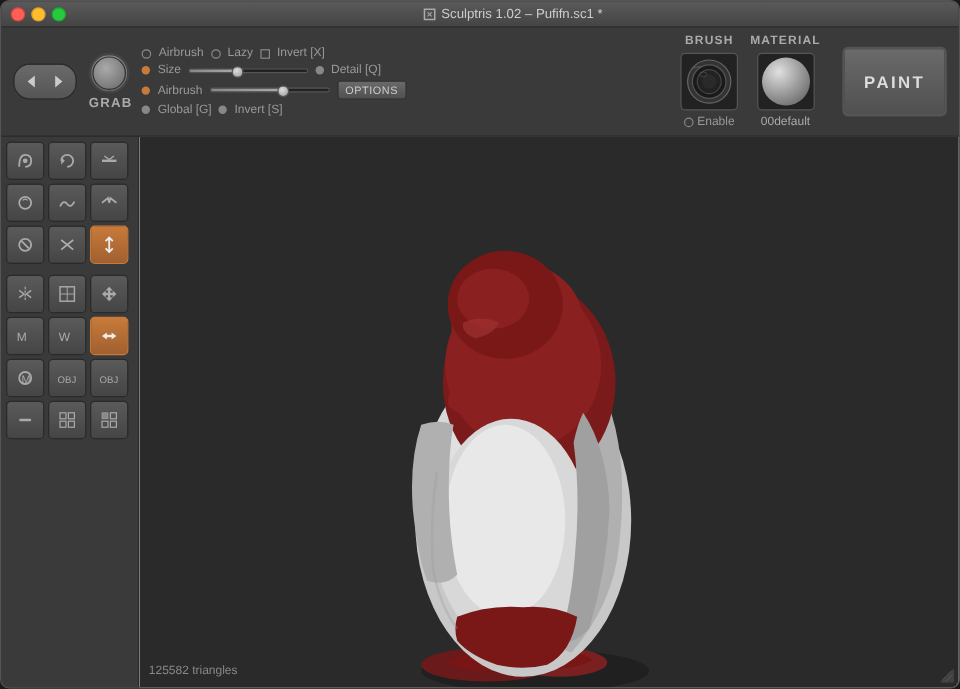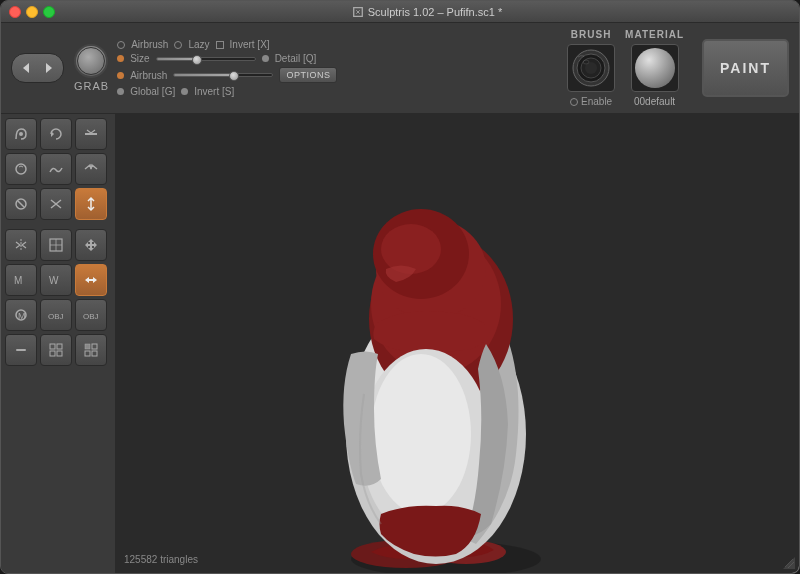--- a/index.html
+++ b/index.html
@@ -182,21 +182,21 @@
       width: 28px;
       height: 28px;
       border-radius: 50%;
       background: radial-gradient(circle at 40% 35%, #aaa, #666);
       border: 1px solid #333;
     }
 
     .grab-label {
       font-size: 11px;
       color: #aaa;
-      font-weight: normal;
+      font-weight: bold;
       letter-spacing: 1px;
       margin-left: 2px;
     }
 
     
     .toolbar-controls {
       display: flex;
       flex-direction: column;
       gap: 3px;
       flex: 1;

